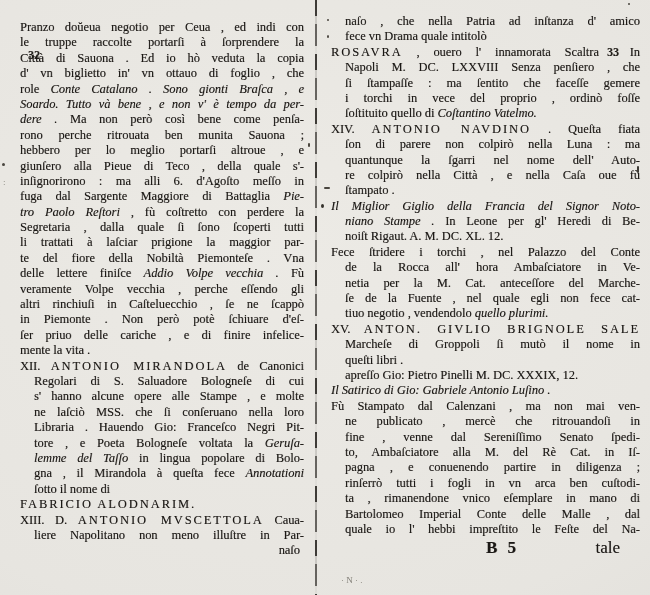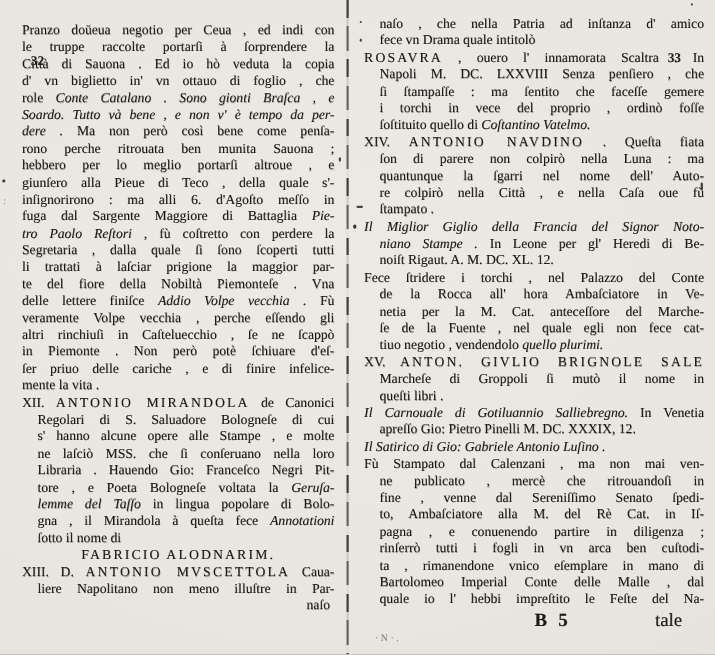--- a/index.html
+++ b/index.html
@@ -8,21 +8,21 @@
     background:radial-gradient(140% 120% at 45% 40%, #eceae5 0%, #e7e5e0 55%, #dbd9d3 100%);
     font-family:"Liberation Serif","DejaVu Serif",serif;
     color:#1b1815;
   }
   .page{position:absolute;text-shadow:0.4px 0.4px 0 rgba(26,22,18,0.38);}
   .page-left{left:20px;top:20px;width:284px;}
   .page-right{left:331px;top:14px;width:309px;}
   .tl{height:15.4px;line-height:15.4px;font-size:12.4px;}
   .al-j{text-align:justify;text-align-last:justify;}
   .al-l{text-align:left;}
-  .al-c{text-align:center;}
+  .al-c{text-align:left;}
   .al-r{text-align:right;}
   .ind{padding-left:14px;}
   .st-r{font-style:normal;}
   .st-i{font-style:italic;}
   .st-sp{letter-spacing:2px;}
   .pn{position:absolute;font-size:12px;font-weight:bold;color:#23201c;text-shadow:0.4px 0.4px 0 rgba(26,22,18,0.3);margin-top:44px;}
   .pn-left{left:28px;top:4px;}
   .pn-right{left:607px;top:1px;}
   .catchword{padding-right:4px;}
   .sigrow{position:relative;height:15.4px;margin-top:1px;font-size:17px;}
@@ -115,21 +115,20 @@
         <div class="tl al-j ind"><span class="st-i">niano Stampe .</span><span class="st-r"> In Leone per gl' Heredi di Be-</span></div>
         <div class="tl al-l ind"><span class="st-r">noiſt Rigaut. A. M. DC. XL. 12.</span></div>
         <div class="tl al-j"><span class="st-r">Fece ſtridere i torchi , nel Palazzo del Conte</span></div>
         <div class="tl al-j ind"><span class="st-r">de la Rocca all' hora Ambaſciatore in Ve-</span></div>
         <div class="tl al-j ind"><span class="st-r">netia per la M. Cat. anteceſſore del Marche-</span></div>
         <div class="tl al-j ind"><span class="st-r">ſe de la Fuente , nel quale egli non fece cat-</span></div>
         <div class="tl al-l ind"><span class="st-r">tiuo negotio , vendendolo </span><span class="st-i">quello plurimi.</span></div>
         <div class="tl al-j"><span class="st-r">XV. </span><span class="st-sp">ANTON. GIVLIO BRIGNOLE SALE</span></div>
         <div class="tl al-j ind"><span class="st-r">Marcheſe di Groppoli ſi mutò il nome in</span></div>
         <div class="tl al-l ind"><span class="st-r">queſti libri .</span></div>
-        <div class="tl al-j"><span class="st-i">Il Carnouale di Gotiluannio Salliebregno.</span><span class="st-r"> In Venetia</span></div>
         <div class="tl al-l ind"><span class="st-r">apreſſo Gio: Pietro Pinelli M. DC. XXXIX, 12.</span></div>
         <div class="tl al-l"><span class="st-i">Il Satirico di Gio: Gabriele Antonio Luſino .</span></div>
         <div class="tl al-j"><span class="st-r">Fù Stampato dal Calenzani , ma non mai ven-</span></div>
         <div class="tl al-j ind"><span class="st-r">ne publicato , mercè che ritrouandoſi in</span></div>
         <div class="tl al-j ind"><span class="st-r">fine , venne dal Sereniſſimo Senato ſpedi-</span></div>
         <div class="tl al-j ind"><span class="st-r">to, Ambaſciatore alla M. del Rè Cat. in Iſ-</span></div>
         <div class="tl al-j ind"><span class="st-r">pagna , e conuenendo partire in diligenza ;</span></div>
         <div class="tl al-j ind"><span class="st-r">rinſerrò tutti i fogli in vn arca ben cuſtodi-</span></div>
         <div class="tl al-j ind"><span class="st-r">ta , rimanendone vnico eſemplare in mano di</span></div>
         <div class="tl al-j ind"><span class="st-r">Bartolomeo Imperial Conte delle Malle , dal</span></div>

